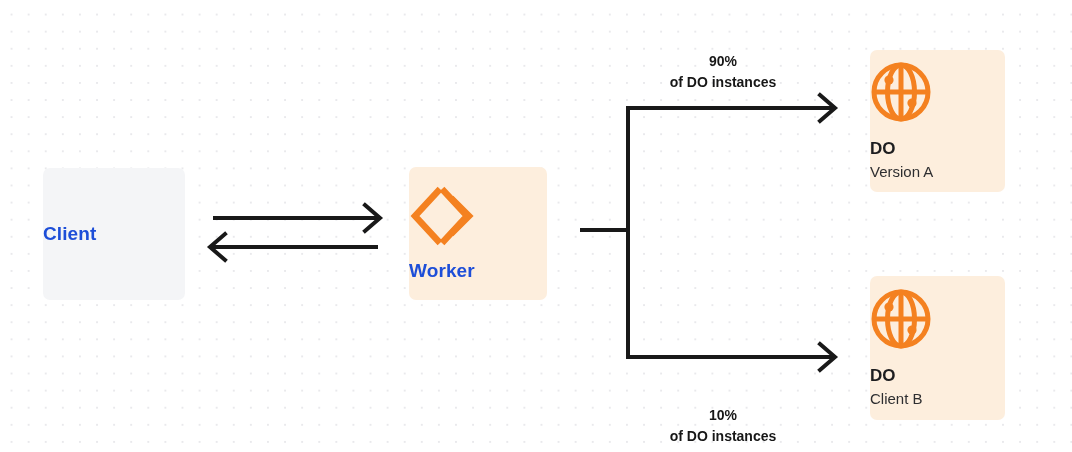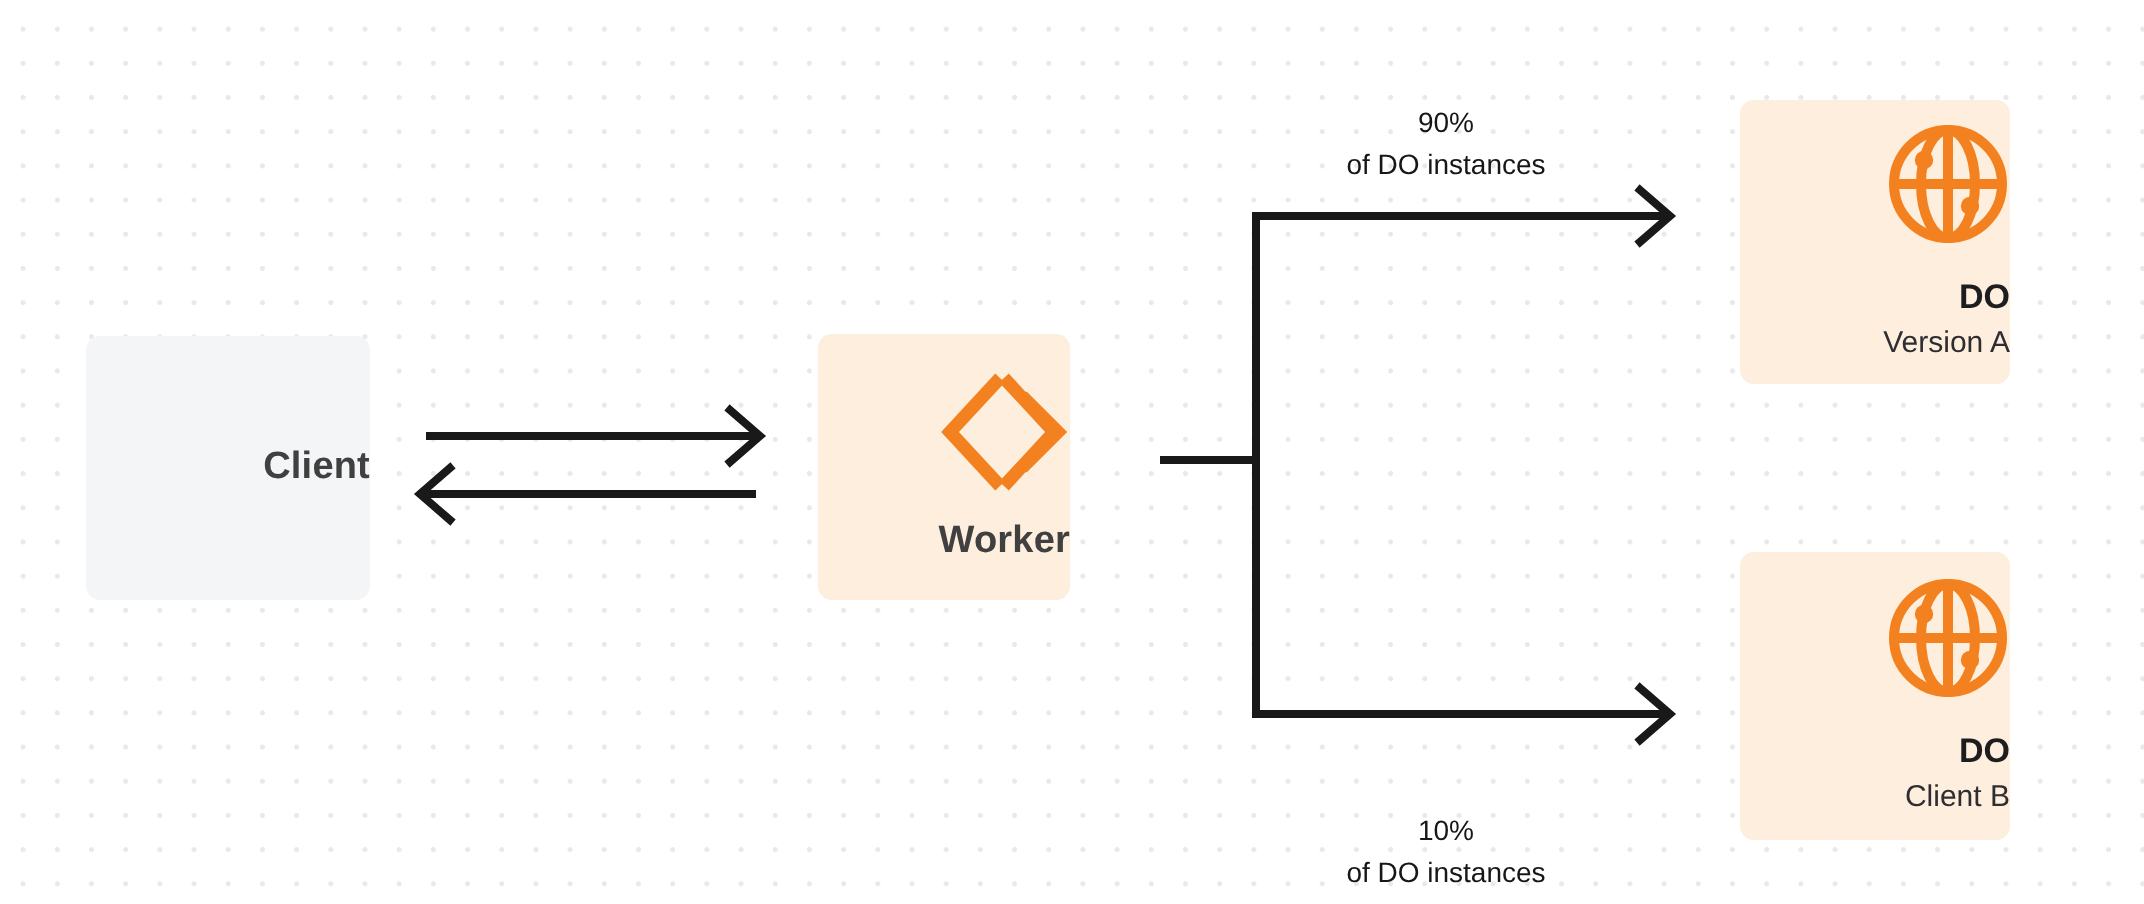--- a/index.html
+++ b/index.html
@@ -33,36 +33,36 @@
     pointer-events: none;
   }
 
   
   .node {
     position: absolute;
     box-sizing: border-box;
     border-radius: 7px;
     display: flex;
     flex-direction: column;
-    align-items: flex-end;
+    align-items: flex-start;
     justify-content: center;
   }
 
   .node-client {
     left: 43px;
     top: 168px;
     width: 142px;
     height: 132px;
     background-color: #f4f5f7;
   }
 
   .node-worker {
     left: 409px;
     top: 167px;
-    width: 126px;
+    width: 138px;
     height: 133px;
     background-color: #fdeedd;
   }
 
   .node-do-a {
     left: 870px;
     top: 50px;
     width: 135px;
     height: 142px;
     background-color: #fdeedd;
@@ -72,21 +72,21 @@
     left: 870px;
     top: 276px;
     width: 135px;
     height: 144px;
     background-color: #fdeedd;
   }
 
   .node-title {
     font-size: 19px;
     font-weight: bold;
-    color: #404040;
+    color: #1d4ed8;
     letter-spacing: 0.1px;
     line-height: 1.1;
   }
 
   .node-title-sm {
     font-size: 17px;
     font-weight: bold;
     color: #1d1d1f;
     line-height: 1.2;
   }
@@ -109,21 +109,21 @@
     width: 62px;
     height: 62px;
     margin-bottom: 16px;
   }
 
   
   .edge-label {
     position: absolute;
     text-align: center;
     font-size: 14px;
-    font-weight: normal;
+    font-weight: bold;
     color: #171717;
     line-height: 1.5;
     white-space: nowrap;
   }
 
   .edge-label-top {
     left: 625px;
     top: 51px;
     width: 196px;
   }

